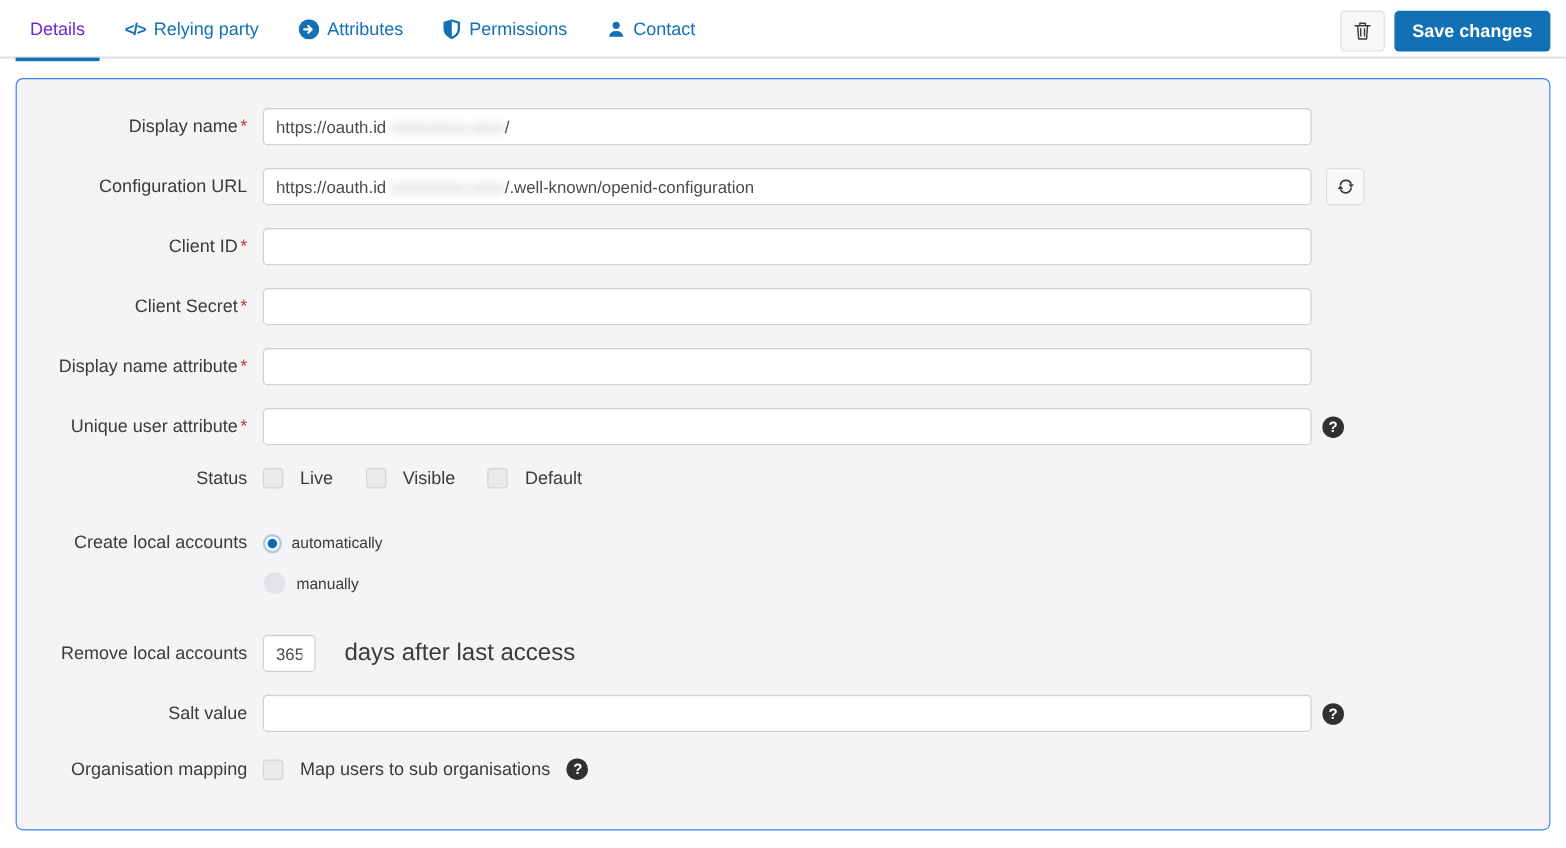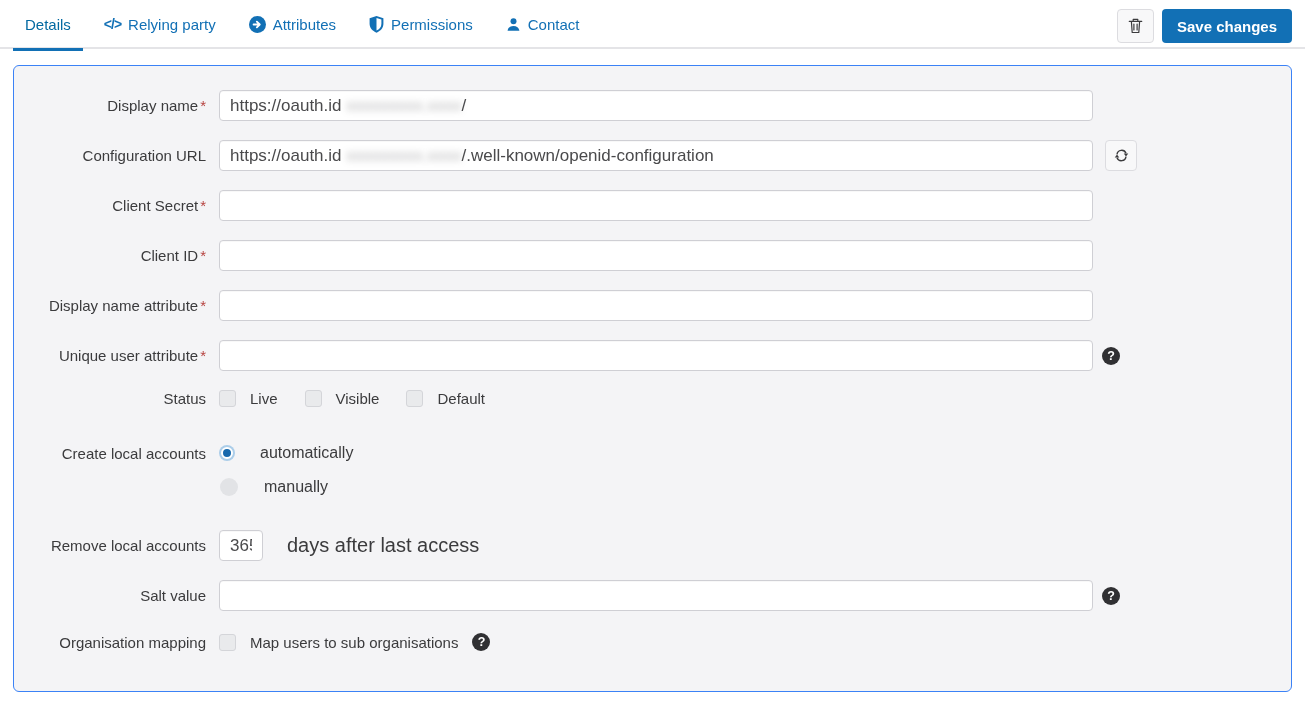--- a/index.html
+++ b/index.html
@@ -21,21 +21,21 @@
   }
   .tabs { display: flex; align-items: stretch; height: 49px; }
   .tab {
     display: flex; align-items: center; gap: 7px;
     padding: 0 12px; margin-right: 9px;
     font-size: 15px; color: #1270b5;
     cursor: pointer; margin-bottom: -2px;
     border-bottom: 3px solid transparent;
     white-space: nowrap;
   }
-  .tab.active { color: #0369a1; border-bottom-color: #1270b5; }
+  .tab.active { color: #6d28d9; border-bottom-color: #1270b5; }
   .tab .code-glyph { font-weight: bold; font-size: 14px; letter-spacing: -1px; }
 
   .actions { display: flex; align-items: center; gap: 8px; padding-top: 9px; }
   .btn-icon {
     width: 37px; height: 34px;
     background: #f8f8f9; border: 1px solid #dcdce0; border-radius: 4px;
     display: flex; align-items: center; justify-content: center;
     cursor: pointer;
   }
   .btn-primary {
@@ -61,21 +61,21 @@
   .lbl {
     flex: none; width: 176px; text-align: right; margin-right: 13px;
     font-size: 15px; color: #3b3b3d;
   }
   .req { color: #b6413e; margin-left: 2px; }
   .field { display: flex; align-items: center; }
 
   .input {
     height: 31px; background: #fff;
     border: 1px solid #cfcfd4; border-radius: 4px;
-    padding: 0 10px; font-size: 17px; color: #4a4a4c;
+    padding: 0 10px; font-size: 14px; color: #4a4a4c;
     font-family: "Liberation Sans", sans-serif;
     box-shadow: inset 0 1px 1px rgba(0,0,0,0.03);
     outline: none;
   }
   .w-full { width: 874px; }
   .w-sm { width: 44px; }
   .input-div { display: flex; align-items: center; white-space: pre; overflow: hidden; }
   .redacted { filter: blur(3.5px); opacity: 0.5; color: #6b6b6e; }
 
   .btn-refresh {
@@ -94,21 +94,21 @@
   }
 
   .checkbox {
     width: 17px; height: 17px; flex: none;
     background: #e9eaec; border: 1px solid #d4d5d9; border-radius: 3px;
     cursor: pointer;
   }
   .check-item { display: flex; align-items: center; gap: 14px; font-size: 15px; }
   .checks { display: flex; gap: 27px; }
 
-  .radio-item { display: flex; align-items: center; gap: 25px; font-size: 16px; }
+  .radio-item { display: flex; align-items: center; gap: 8px; font-size: 13px; }
   .radio-on {
     width: 12px; height: 12px; border-radius: 50%; flex: none;
     background: #1668ad;
     border: 2px solid #fff;
     box-shadow: 0 0 0 2px #abcde9;
     margin: 2px; cursor: pointer;
   }
   .radio-off {
     width: 18px; height: 18px; border-radius: 50%; flex: none;
     background: #e2e3e6; margin: 1px; cursor: pointer;
@@ -196,28 +196,28 @@
               <polygon points="10.4,5.9 15.2,5.9 12.8,9.1" fill="#3b3b3d"></polygon>
               <path d="M12.8 9.2a5 5 0 0 1-9.6 1.2" fill="none" stroke="#3b3b3d" stroke-width="1.5"></path>
               <polygon points="0.8,10.1 5.6,10.1 3.2,6.9" fill="#3b3b3d"></polygon>
             </svg>
         </span>
       </button>
     </div>
   </div>
 
   <div class="row">
+    <div class="lbl"><span>Client ID</span><span class="req">*</span></div>
+    <div class="field">
+        <input class="input w-full" style="">
+      </div>
+  </div>
+
+  <div class="row">
     <div class="lbl"><span>Client Secret</span><span class="req">*</span></div>
-    <div class="field">
-        <input class="input w-full" style="">
-      </div>
-  </div>
-
-  <div class="row">
-    <div class="lbl"><span>Client ID</span><span class="req">*</span></div>
     <div class="field">
         <input class="input w-full" style="">
       </div>
   </div>
 
   <div class="row">
     <div class="lbl"><span>Display name attribute</span><span class="req">*</span></div>
     <div class="field">
         <input class="input w-full" style="">
       </div>

